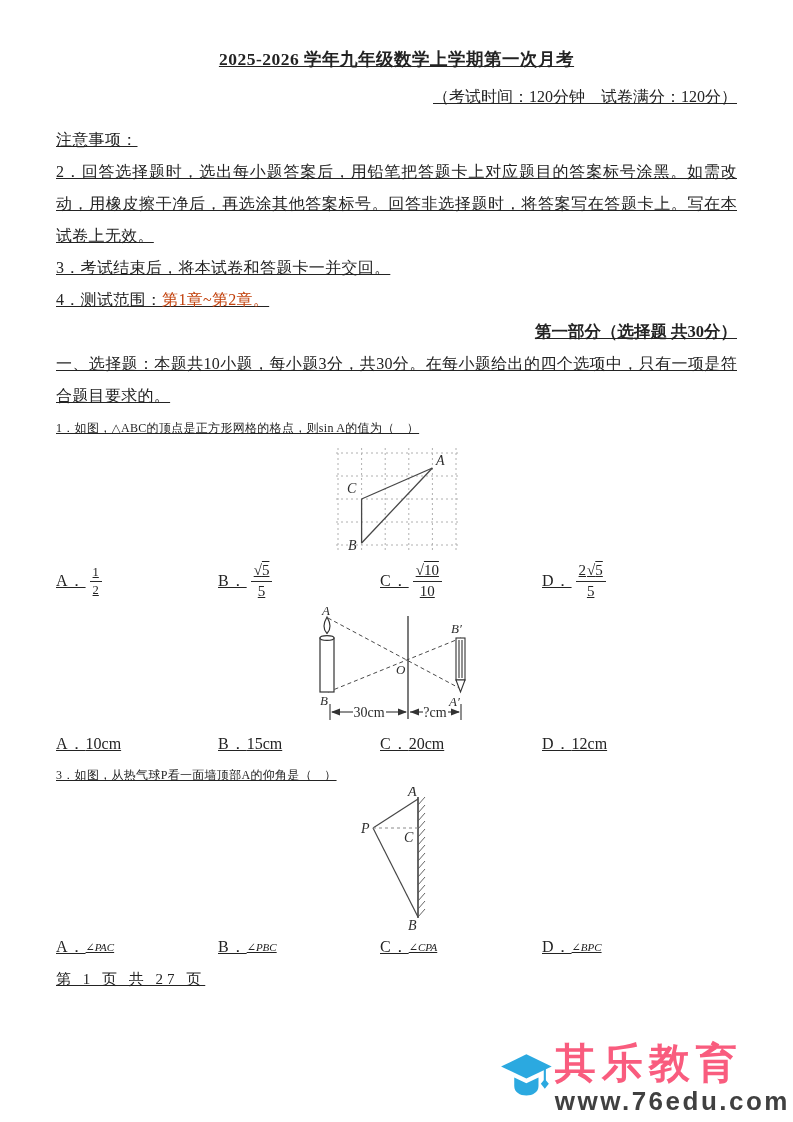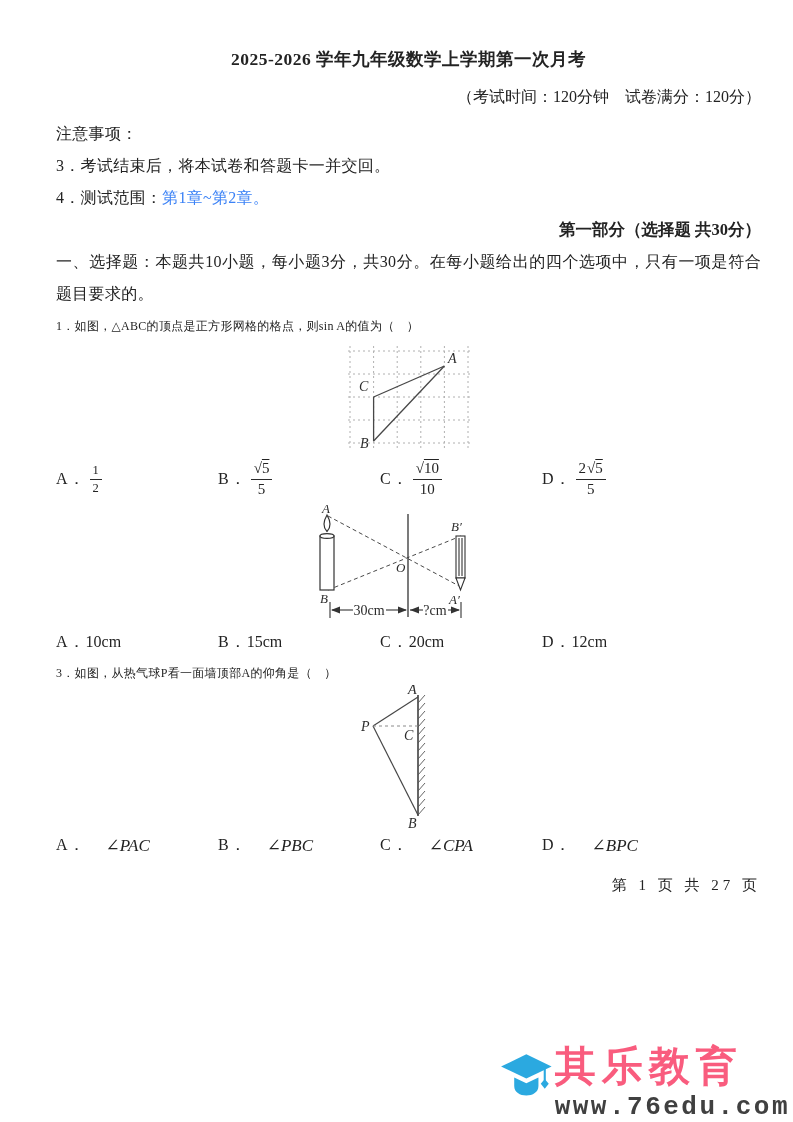--- a/index.html
+++ b/index.html
@@ -2,67 +2,68 @@
 <html><head>
 <meta charset="utf-8">
 <style>
   * { margin:0; padding:0; box-sizing:border-box; }
   html,body{ background:#ffffff; }
   body{
     width:793px; height:1122px; position:relative; overflow:hidden;
     font-family:"Liberation Serif","DejaVu Serif",serif;
     color:#232323;
   }
-  .page{ padding:44px 32px 0 56px; }
+  .page{ padding:44px 56px 0 56px;text-decoration:underline; }
   .title{ text-align:center; font-size:17.5px; line-height:30px; font-weight:600; letter-spacing:.5px; }
   .subtitle{ text-align:right; font-size:16px; line-height:30px; margin-top:8px; }
   .bodyline{ font-size:16px; line-height:32px; text-align:justify; letter-spacing:.3px; }
-  .notes{ margin-top:6px; }
-  .red{ color:#3b82f6; }
+  .notes{ margin-top:12px; }
+  .red{ color:#c2410c; }
   .section-title{ text-align:right; font-weight:bold; font-size:16.5px; line-height:32px; }
   .stem{ font-size:12px; line-height:32px; text-align:justify; letter-spacing:.3px; }
   .fig1{ margin:4px auto 2px auto; display:block; }
   .fig2{ margin:0 0 0 234px; display:block; }
   .fig3{ margin:-4px 0 0 289px; display:block; }
   .opt-row{ display:flex; align-items:center; }
   .opt-row.q1{ height:46px; margin-top:6px; }
   .opt-row.plain{ height:30px; }
   .opt{ width:162px; display:flex; align-items:center; font-size:16px; }
   .opt:last-child{ width:auto; }
   .opt .lab{ letter-spacing:1px; }
-  .opt .it{ font-style:italic; font-size:17px;margin-left:20px; }
+  .opt .it{ font-style:italic; font-size:11px; }
   .frac{ display:inline-flex; flex-direction:column; align-items:center; line-height:1.15; font-size:15px; margin-left:4px; }
   .frac.small{ font-size:12.5px; }
   .frac .num{ border-bottom:1px solid #2a2a2a; padding:0 3px 1px 3px; white-space:nowrap; }
   .frac .den{ padding-top:1px; }
   .radicand{ text-decoration:overline; }
   .coef{ margin-right:1px; }
   svg text{ font-family:"Liberation Serif","DejaVu Serif",serif; fill:#2c2c2c; }
   svg text.it{ font-style:italic; }
-  .footer{ text-align:right; font-size:15px; letter-spacing:4px; margin-top:12px; line-height:26px; }
+  .footer{ text-align:left; font-size:15px; letter-spacing:4px; margin-top:4px; line-height:26px; }
   .watermark{
     position:absolute; right:3px; bottom:2px; width:290px; height:86px;
-    display:flex; align-items:flex-end;
-    font-family:Liberation Mono, monospace;
+    display:flex; align-items:center;
+    font-family:Liberation Sans, sans-serif;
     margin-top:24px;
   }
   .wm-text{ display:flex; flex-direction:column; margin-left:2px; }
   .wm-brand{ font-size:41px; font-weight:bold; color:#f95c7e; letter-spacing:6px; line-height:46px; white-space:nowrap; }
   .wm-url{ font-size:26px; font-weight:bold; color:#404040; letter-spacing:2.5px; line-height:26px; margin-top:2px; text-align:center; }
 </style>
 </head>
 <body>
 
 <div class="page">
 
   <div class="title">2025-2026 学年九年级数学上学期第一次月考</div>
   <div class="subtitle">（考试时间：120分钟　试卷满分：120分）</div>
 
   <div class="notes">
     <div class="bodyline">注意事项：</div>
+    <div class="bodyline">2．回答选择题时，选出每小题答案后，用铅笔把答题卡上对应题目的答案标号涂黑。如需改动，用橡皮擦干净后，再选涂其他答案标号。回答非选择题时，将答案写在答题卡上。写在本试卷上无效。</div>
     <div class="bodyline">3．考试结束后，将本试卷和答题卡一并交回。</div>
     <div class="bodyline"><span>4．测试范围：</span><span class="red">第1章~第2章。</span></div>
   </div>
 
   <div class="section-title">第一部分（选择题 共30分）</div>
   <div class="bodyline">一、选择题：本题共10小题，每小题3分，共30分。在每小题给出的四个选项中，只有一项是符合题目要求的。</div>
 
   <div class="stem">1．如图，△ABC的顶点是正方形网格的格点，则sin A的值为（　）</div>
 
   <svg class="fig1" width="122" height="104" viewBox="0 0 122 104">

